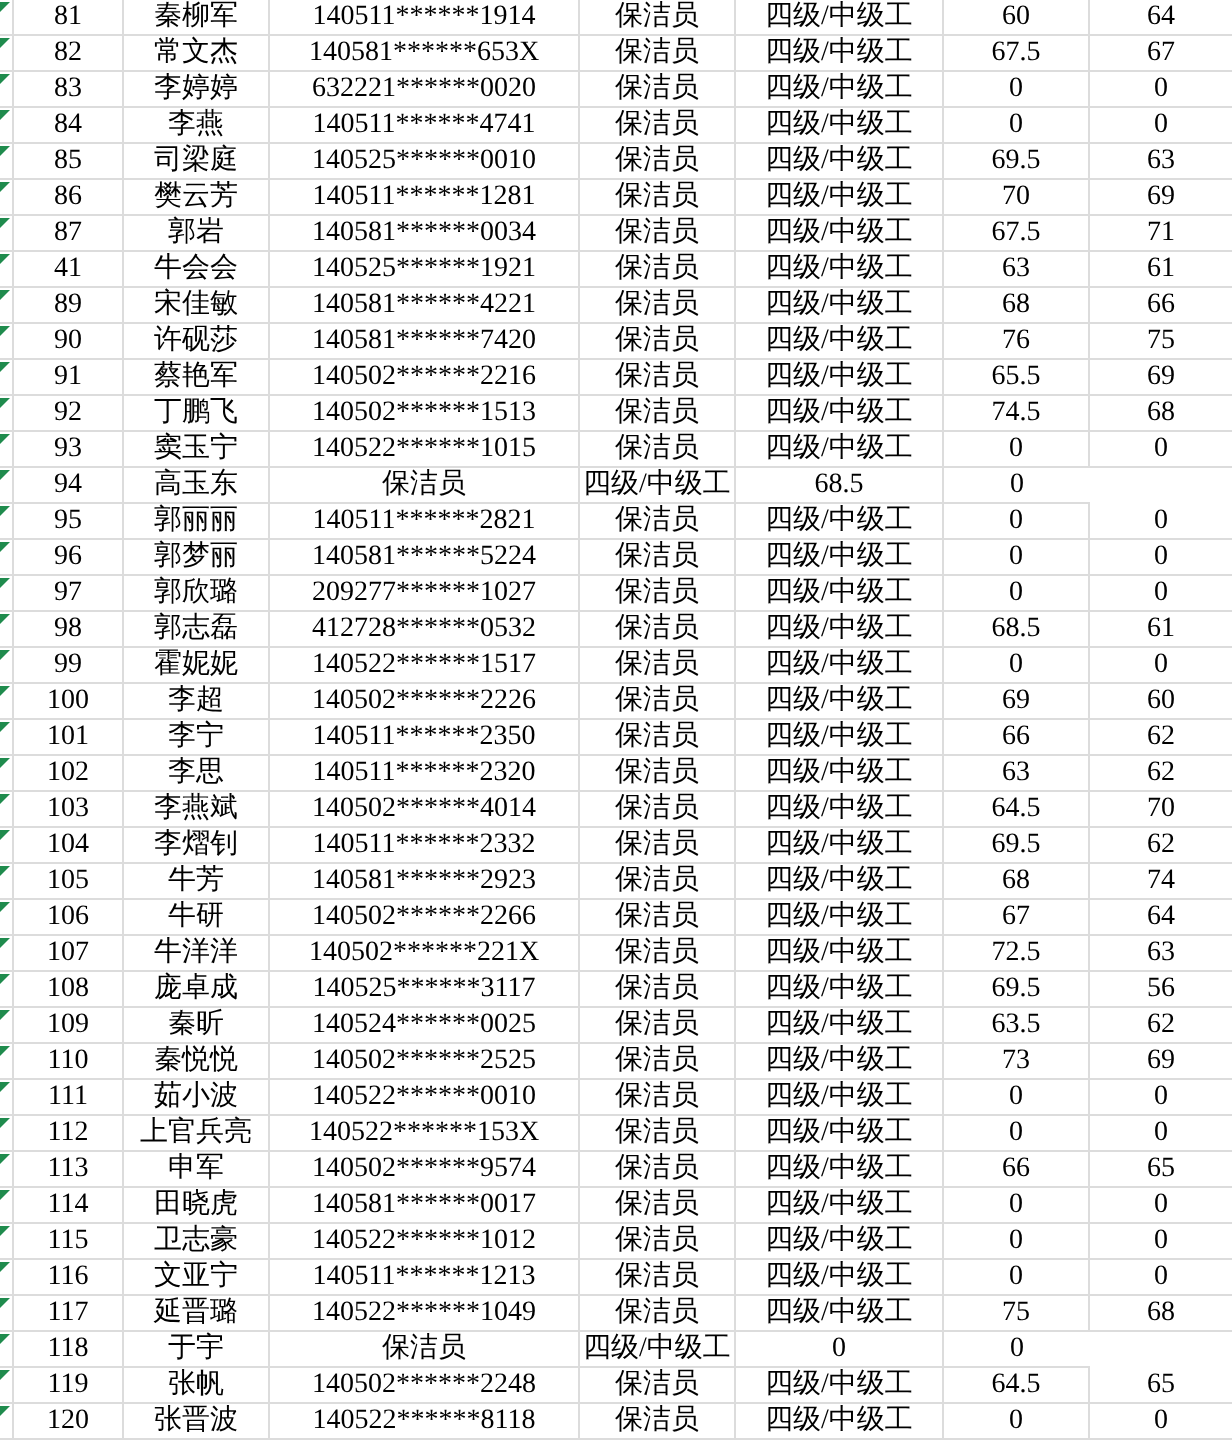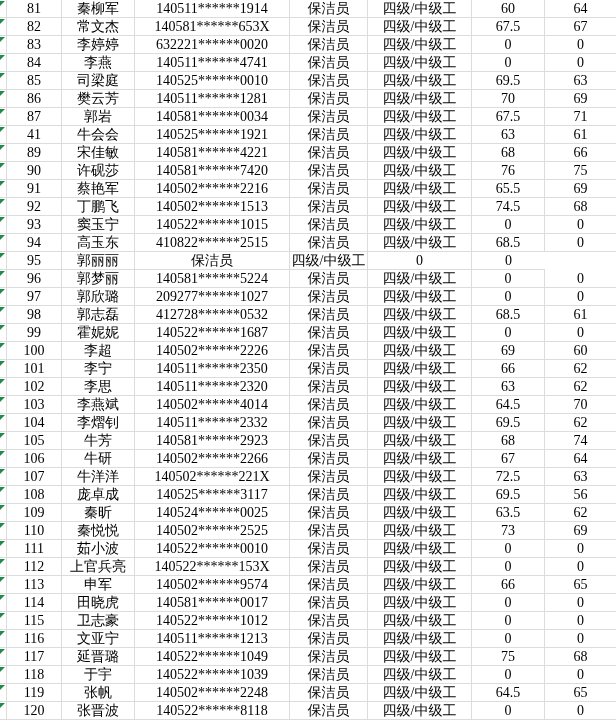--- a/index.html
+++ b/index.html
@@ -212,33 +212,33 @@
     <div class="cell colG">0</div>
     <div class="cell colH">0</div>
   </div>
 
   <div class="row">
     <div class="cell colA">
       <span class="tri"></span>
     </div>
     <div class="cell colB">94</div>
     <div class="cell colC">高玉东</div>
-    <div class="cell colD">410822******2515</div>
     <div class="cell colE">保洁员</div>
     <div class="cell colF">四级/中级工</div>
     <div class="cell colG">68.5</div>
     <div class="cell colH">0</div>
   </div>
 
   <div class="row">
     <div class="cell colA">
       <span class="tri"></span>
     </div>
     <div class="cell colB">95</div>
     <div class="cell colC">郭丽丽</div>
+    <div class="cell colD">140511******2821</div>
     <div class="cell colE">保洁员</div>
     <div class="cell colF">四级/中级工</div>
     <div class="cell colG">0</div>
     <div class="cell colH">0</div>
   </div>
 
   <div class="row">
     <div class="cell colA">
       <span class="tri"></span>
     </div>
@@ -276,21 +276,21 @@
     <div class="cell colG">68.5</div>
     <div class="cell colH">61</div>
   </div>
 
   <div class="row">
     <div class="cell colA">
       <span class="tri"></span>
     </div>
     <div class="cell colB">99</div>
     <div class="cell colC">霍妮妮</div>
-    <div class="cell colD">140522******1687</div>
+    <div class="cell colD">140522******1517</div>
     <div class="cell colE">保洁员</div>
     <div class="cell colF">四级/中级工</div>
     <div class="cell colG">0</div>
     <div class="cell colH">0</div>
   </div>
 
   <div class="row">
     <div class="cell colA">
       <span class="tri"></span>
     </div>
@@ -523,21 +523,20 @@
     <div class="cell colG">75</div>
     <div class="cell colH">68</div>
   </div>
 
   <div class="row">
     <div class="cell colA">
       <span class="tri"></span>
     </div>
     <div class="cell colB">118</div>
     <div class="cell colC">于宇</div>
-    <div class="cell colD">140522******1039</div>
     <div class="cell colE">保洁员</div>
     <div class="cell colF">四级/中级工</div>
     <div class="cell colG">0</div>
     <div class="cell colH">0</div>
   </div>
 
   <div class="row">
     <div class="cell colA">
       <span class="tri"></span>
     </div>

